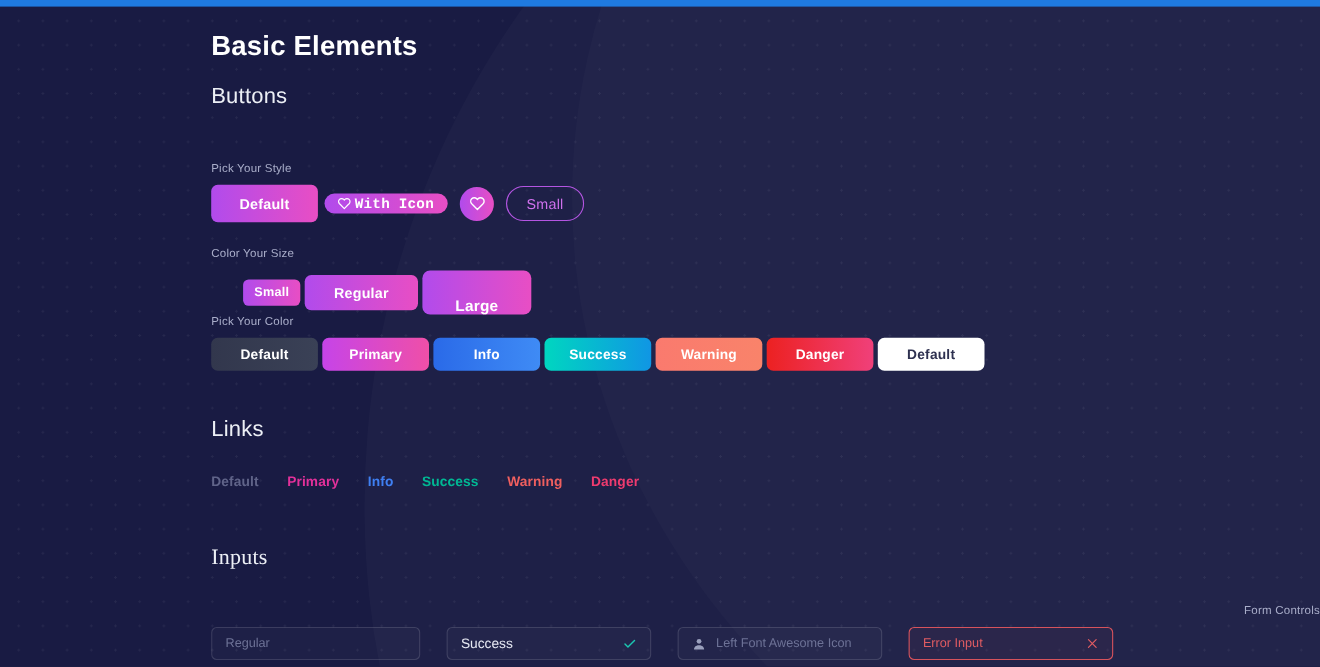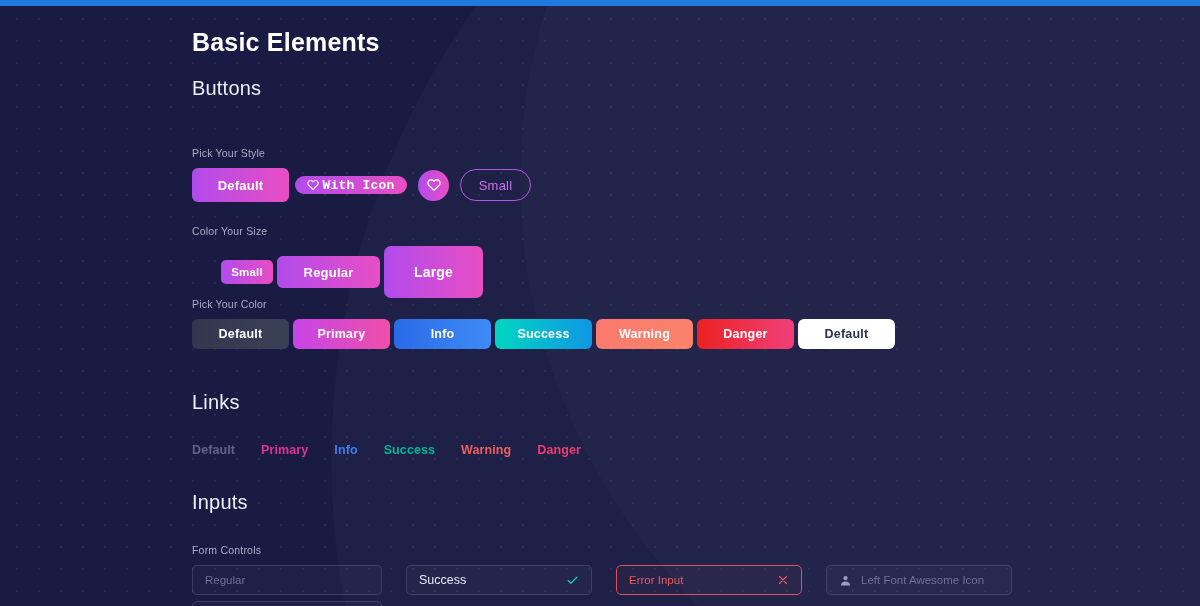--- a/index.html
+++ b/index.html
@@ -78,21 +78,21 @@
   .b-icon{   width:112px;height:18px; border-radius:17px; gap:3px;font-family:Liberation Mono, monospace;}
   .b-circle{ width:31px; height:31px; border-radius:50%; }
   .b-simple{
     width:71px; height:32px; border-radius:16px;
     background:transparent; border:1px solid #b455e2; color:#d071ee;
     font-weight:400; font-size:13px;
   }
 
   .b-small{  width:52px; height:24px; border-radius:5px; font-size:11.5px;}
   .b-regular{width:103px;height:32px; border-radius:6px; font-size:13px;}
-  .b-large{  width:99px; height:52px; border-radius:7px; font-size:14px;}
+  .b-large{  width:99px; height:40px; border-radius:7px; font-size:14px;align-items:flex-end;}
 
   .b-color{ width:97px; height:30px; border-radius:6px; font-size:12.5px;}
   .c-default{ background:linear-gradient(to right,#32374d 0%,#3a4156 100%); }
   .c-primary{ background:linear-gradient(to right,#c644e8 0%,#ef4fa8 100%); }
   .c-info{    background:linear-gradient(to right,#2a6ae8 0%,#3f8bf5 100%); }
   .c-success{ background:linear-gradient(to right,#00d6c0 0%,#1096e4 100%); }
   .c-warning{ background:linear-gradient(to right,#fa7a6e 0%,#f9836a 100%); }
   .c-danger{  background:linear-gradient(to right,#ec2121 0%,#f0407a 100%); }
   .c-neutral{ background:#ffffff; color:#2e3150; font-weight:bold;}
 
@@ -216,57 +216,57 @@
 
   <div class="row" style="margin-top:29px; gap:26px;">
     <a href="#" class="lnk l-default">Default</a>
     <a href="#" class="lnk l-primary">Primary</a>
     <a href="#" class="lnk l-info">Info</a>
     <a href="#" class="lnk l-success">Success</a>
     <a href="#" class="lnk l-warning">Warning</a>
     <a href="#" class="lnk l-danger">Danger</a>
   </div>
 
-  <div class="section-title" style="margin-top:34px;">Inputs</div>
-
-  <div class="field-label" style="margin-top:30px;">Form Controls</div>
+  <div class="section-title" style="margin-top:51px;font-family:Liberation Serif, serif;">Inputs</div>
+
+  <div class="field-label" style="margin-top:30px;text-align:right;">Form Controls</div>
 
   <div class="row" style="margin-top:9px; gap:24px;">
 
     <div class="inp placeholder w-reg">
       <span class="txt">Regular</span>
     </div>
 
     <div class="inp filled w-mid">
       <span class="txt">Success</span>
       <span style="display:inline-flex;">
         <svg width="13" height="13" viewBox="0 0 24 24" fill="none" stroke="#1bc7b1" stroke-width="2.4" stroke-linecap="round" stroke-linejoin="round">
             <path d="M20 6L9 17l-5-5"></path>
-          </svg>
-      </span>
-    </div>
-
-    <div class="inp error w-mid">
-      <span class="txt">Error Input</span>
-      <span style="display:inline-flex;">
-        <svg width="12" height="12" viewBox="0 0 24 24" fill="none" stroke="#e05c62" stroke-width="2.2" stroke-linecap="round">
-            <path d="M5 5l14 14M19 5L5 19"></path>
           </svg>
       </span>
     </div>
 
     <div class="inp placeholder w-mid">
       <span style="display:inline-flex;">
         <svg width="13" height="13" viewBox="0 0 24 24" fill="#9aa0bd">
           <circle cx="12" cy="7.5" r="4"></circle>
           <path d="M3.5 21c0-4.4 3.8-7 8.5-7s8.5 2.6 8.5 7z"></path>
         </svg>
       </span>
       <span class="txt">Left Font Awesome Icon</span>
     </div>
+
+    <div class="inp error w-mid">
+      <span class="txt">Error Input</span>
+      <span style="display:inline-flex;">
+        <svg width="12" height="12" viewBox="0 0 24 24" fill="none" stroke="#e05c62" stroke-width="2.2" stroke-linecap="round">
+            <path d="M5 5l14 14M19 5L5 19"></path>
+          </svg>
+      </span>
+    </div>
   </div>
 
   <div class="row" style="margin-top:6px;">
     <div class="inp placeholder w-reg">
       
       
     </div>
   </div>
 
 </div>

